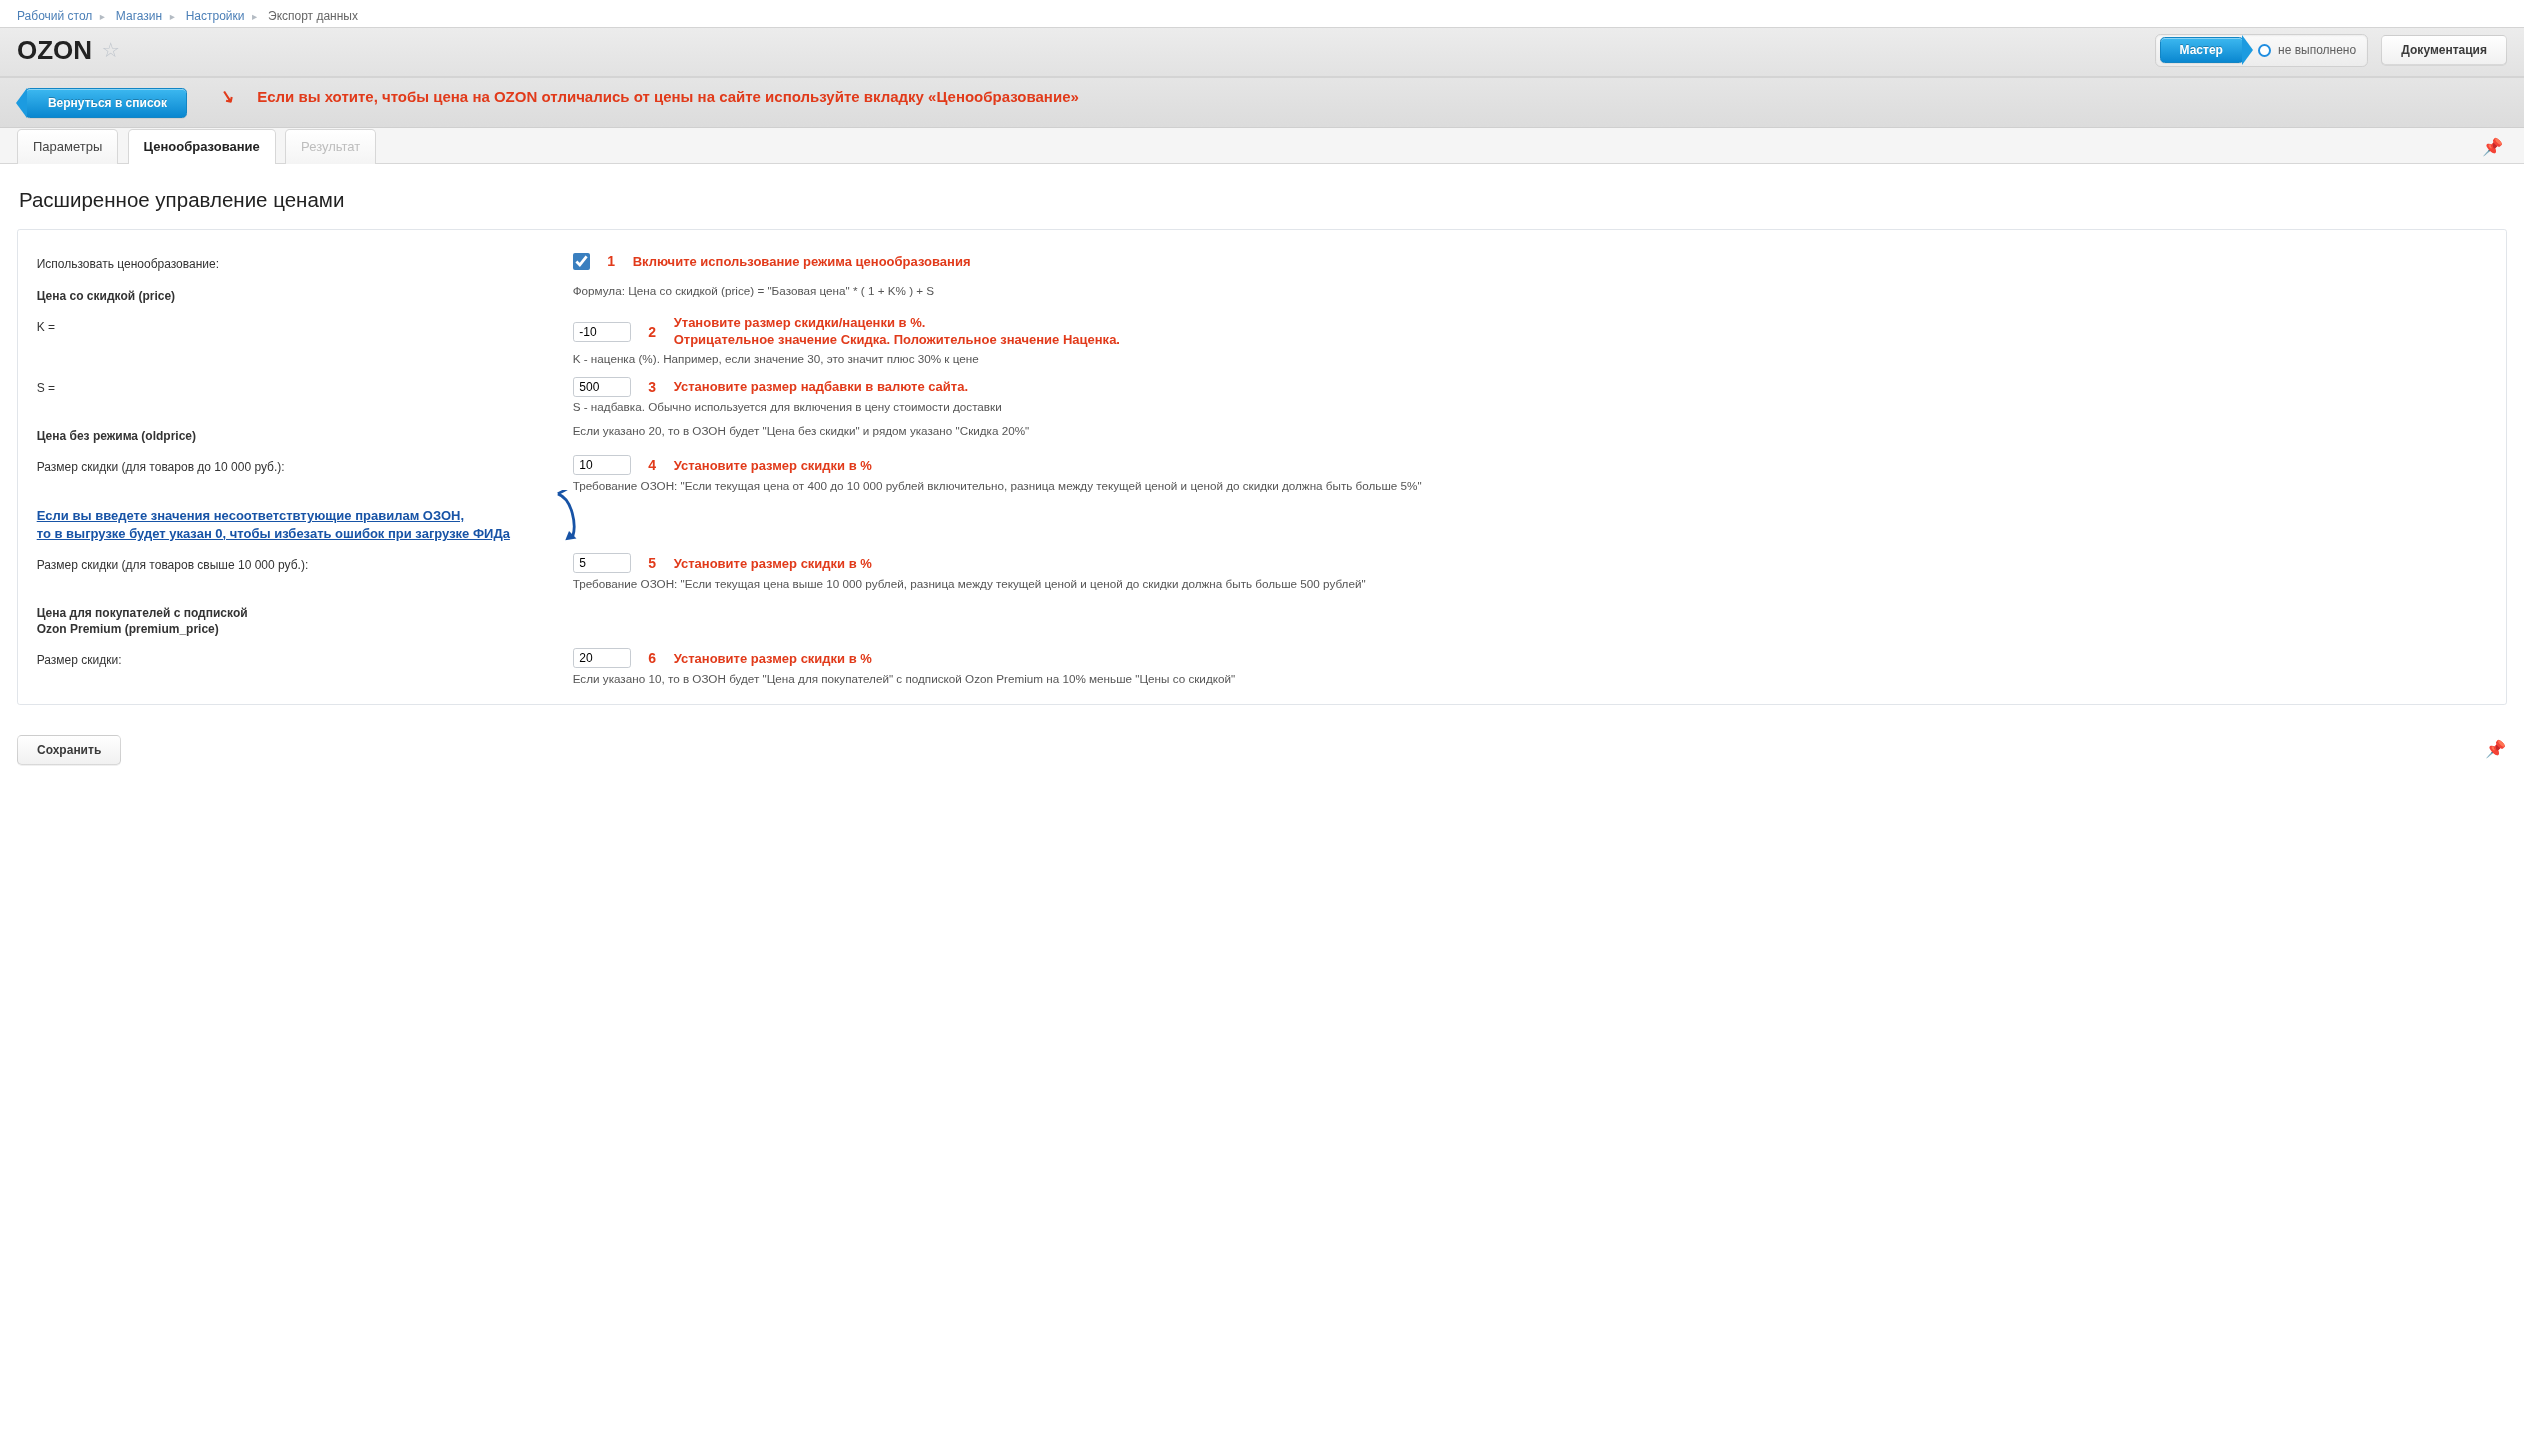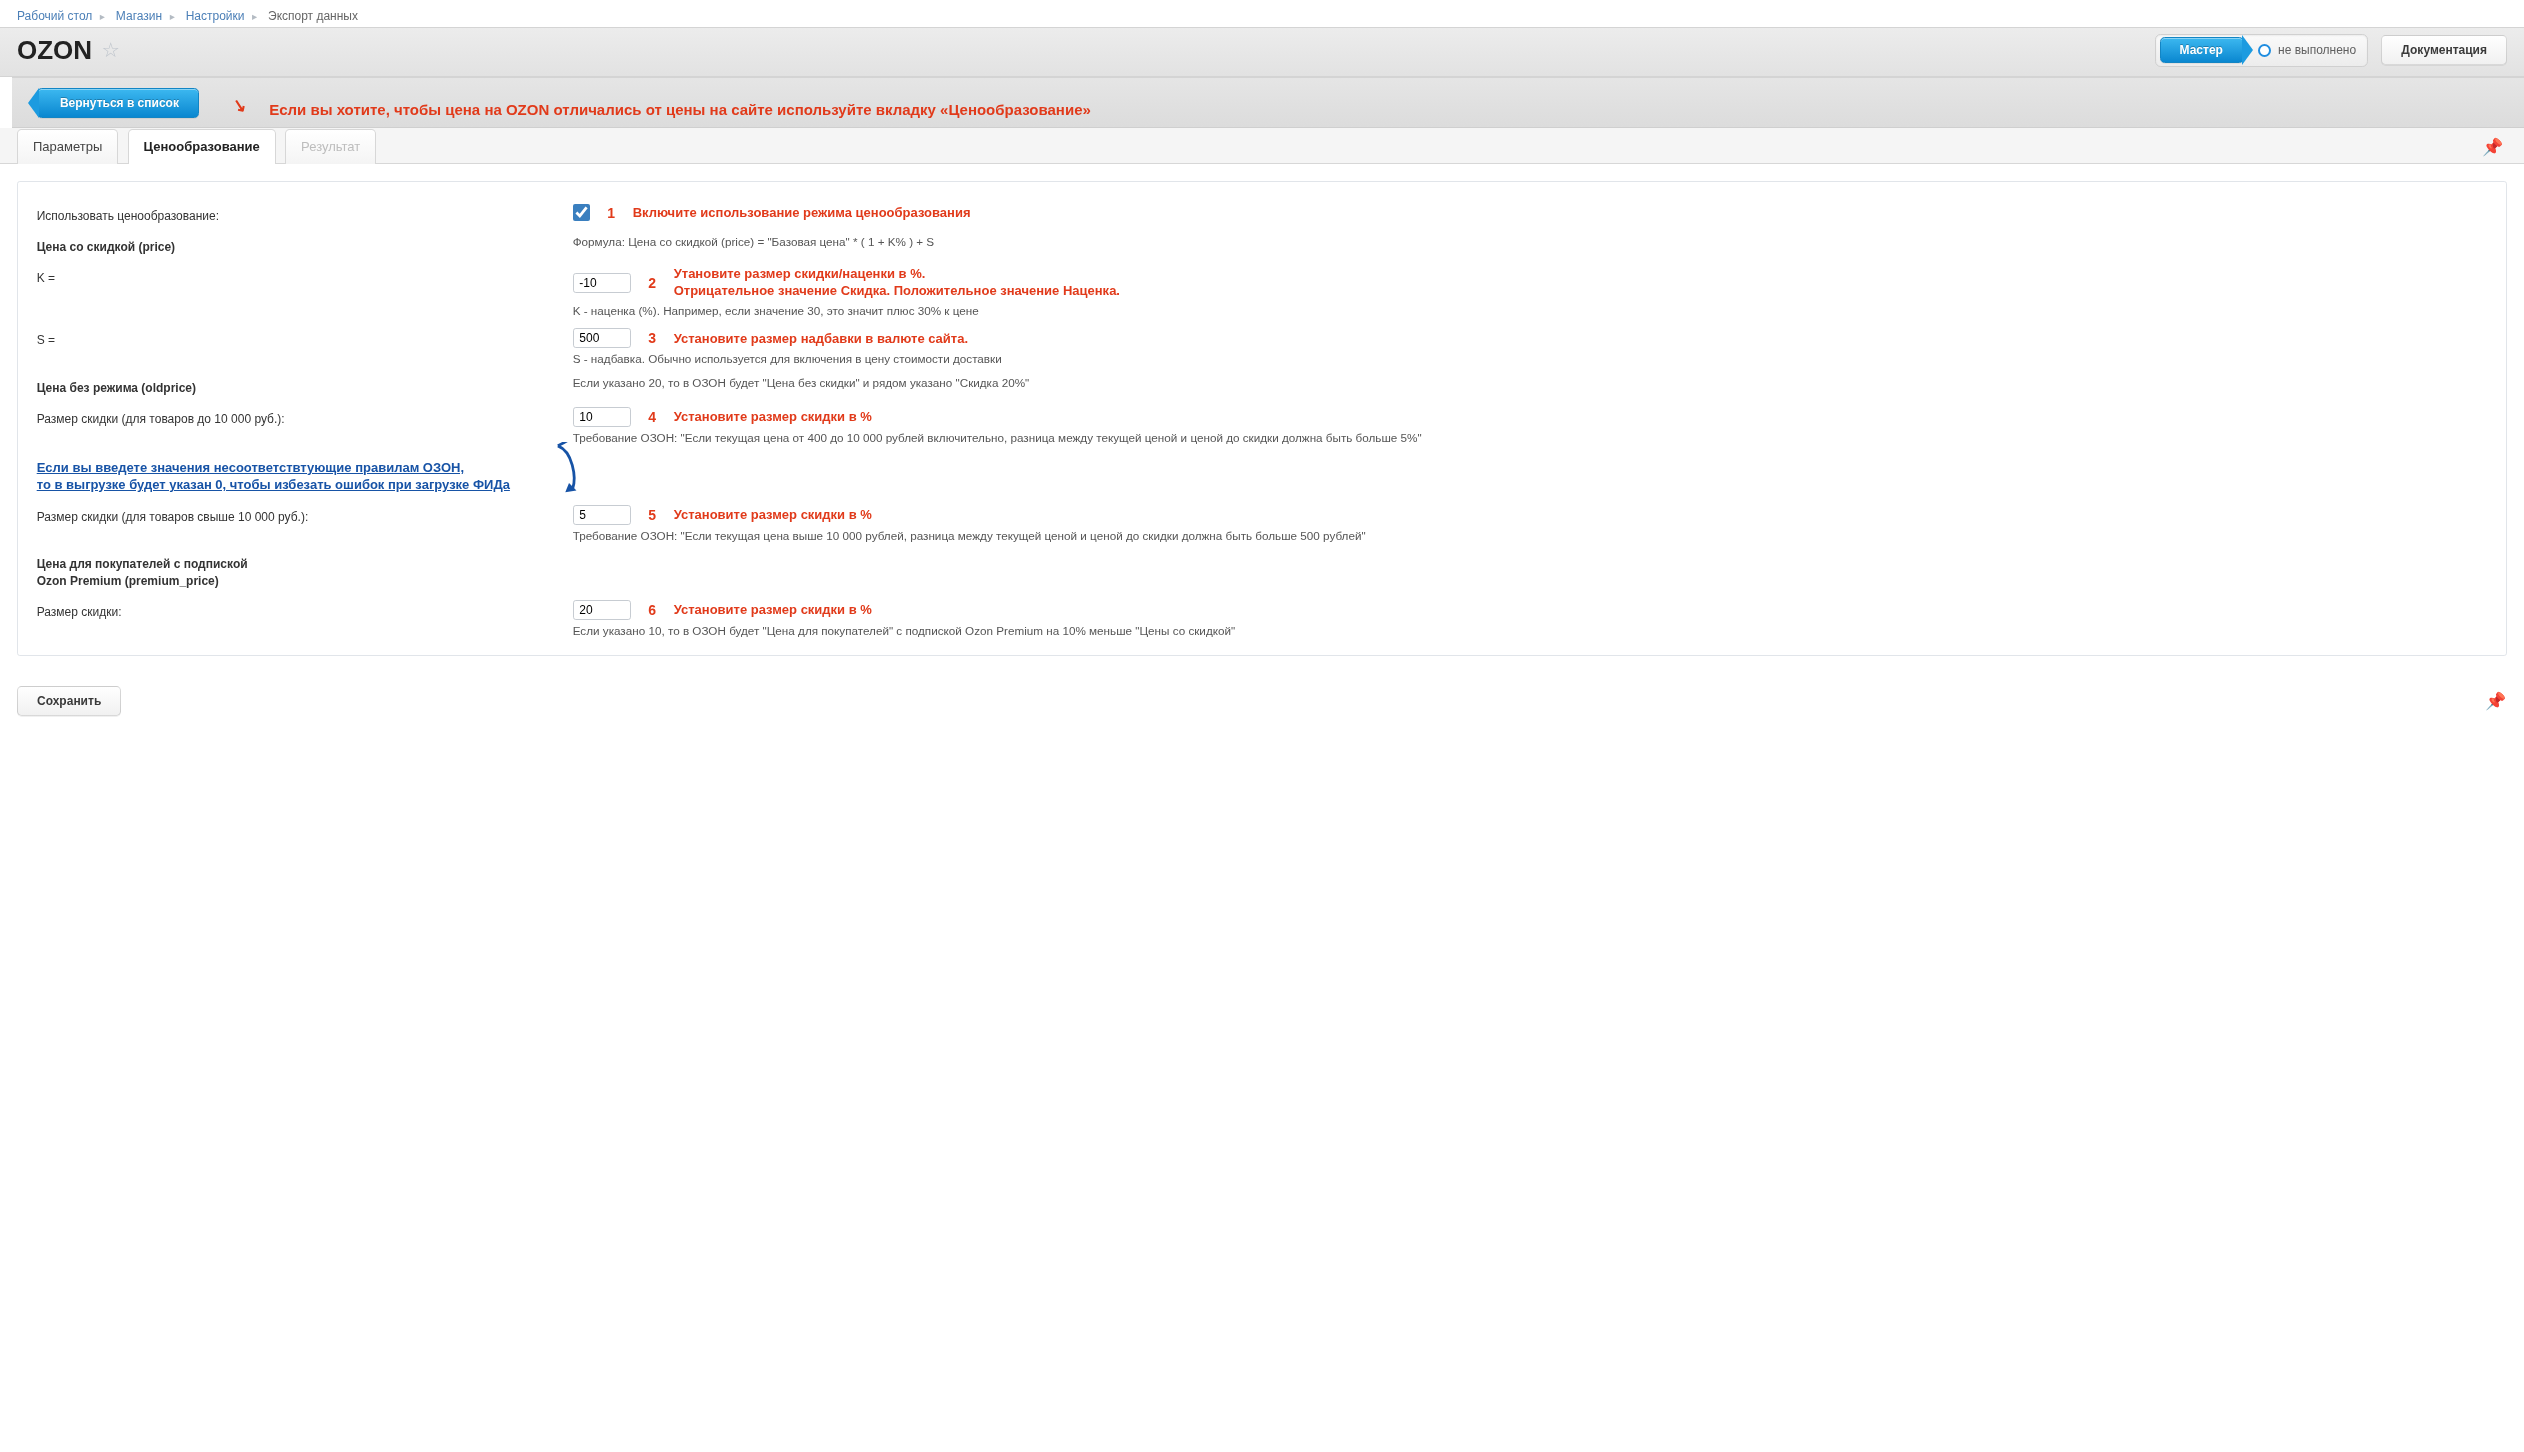--- a/index.html
+++ b/index.html
@@ -64,21 +64,21 @@
     width:0;height:0; border-top:15px solid transparent; border-bottom:15px solid transparent;
     border-right:11.2px solid #1c9be0;
   }
   .arrow-btn.fwd { padding-right:20.5px;}
   .arrow-btn.fwd::after {
     content:""; position:absolute; right:-9.3px; top:50%; transform:translateY(-50%);
     width:0;height:0; border-top:15px solid transparent; border-bottom:15px solid transparent;
     border-left:11.2px solid #1c9be0;
   }
 
-  .slab2 { background:linear-gradient(#e5e5e5,#dcdcdc); border-top:0.9px solid #d4d4d4; border-bottom:0.9px solid #cfcfcf; padding:9.3px 17px; display:flex; align-items:flex-end; gap:28px;margin-left:12px;}
+  .slab2 { background:linear-gradient(#e5e5e5,#dcdcdc); border-top:0.9px solid #d4d4d4; border-bottom:0.9px solid #cfcfcf; padding:9.3px 17px; display:flex; align-items:flex-start; gap:28px;}
   .banner-red { color:#e13a1a; font-weight:600; font-size:15px; flex:1;}
 
   
   .tabsrow { position:relative; padding:0 17px; border-bottom:0.9px solid #d7d7d7; display:flex; align-items:flex-end; gap:9.3px; background:#f5f5f5;}
   .tab {
     position:relative; top:0.9px;
     padding:9.3px 15px; border:0.9px solid #d7d7d7; border-bottom:none;
     border-radius:4.7px 4.7px 0 0; background:linear-gradient(#fff,#f4f4f4);
     color:#444; font-size:13px; cursor:pointer;
   }
@@ -149,20 +149,21 @@
 </div>
 
 <div class="tabsrow">
   <div class="tab">Параметры</div>
   <div class="tab active">Ценообразование</div>
   <div class="tab disabled">Результат</div>
   <span class="pin">📌</span>
 </div>
 
 <div class="page">
+  <div class="h2">Расширенное управление ценами</div>
 
   <div class="panel">
 
     <div class="row">
       <div class="lab">Использовать ценообразование:</div>
       <div class="val">
           <div class="valline">
         <input type="checkbox" class="chk" checked="" style="">
         <span class="num">1</span>
         <span class="redtxt">Включите использование режима ценообразования</span>

